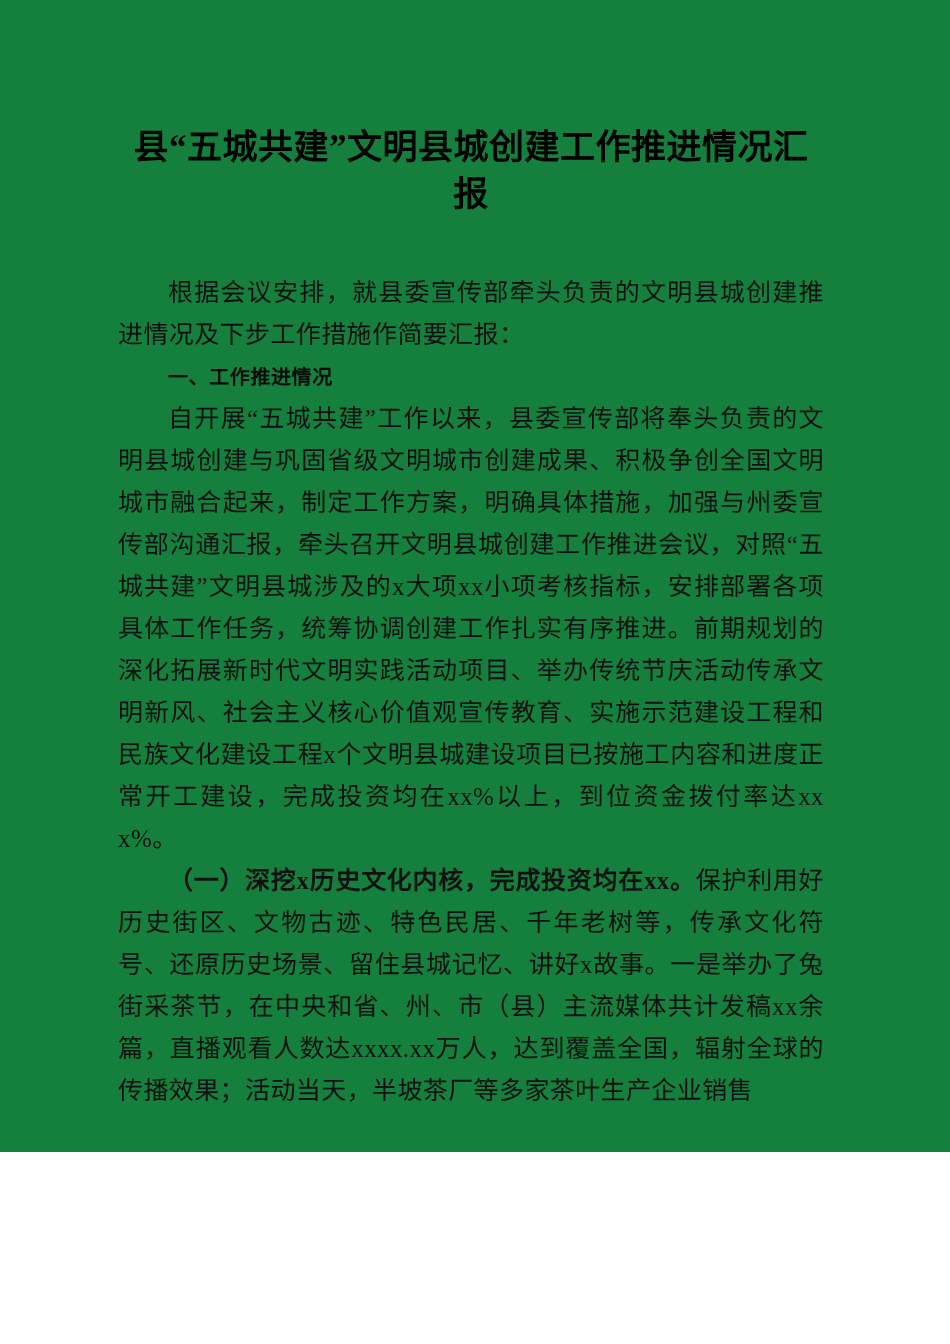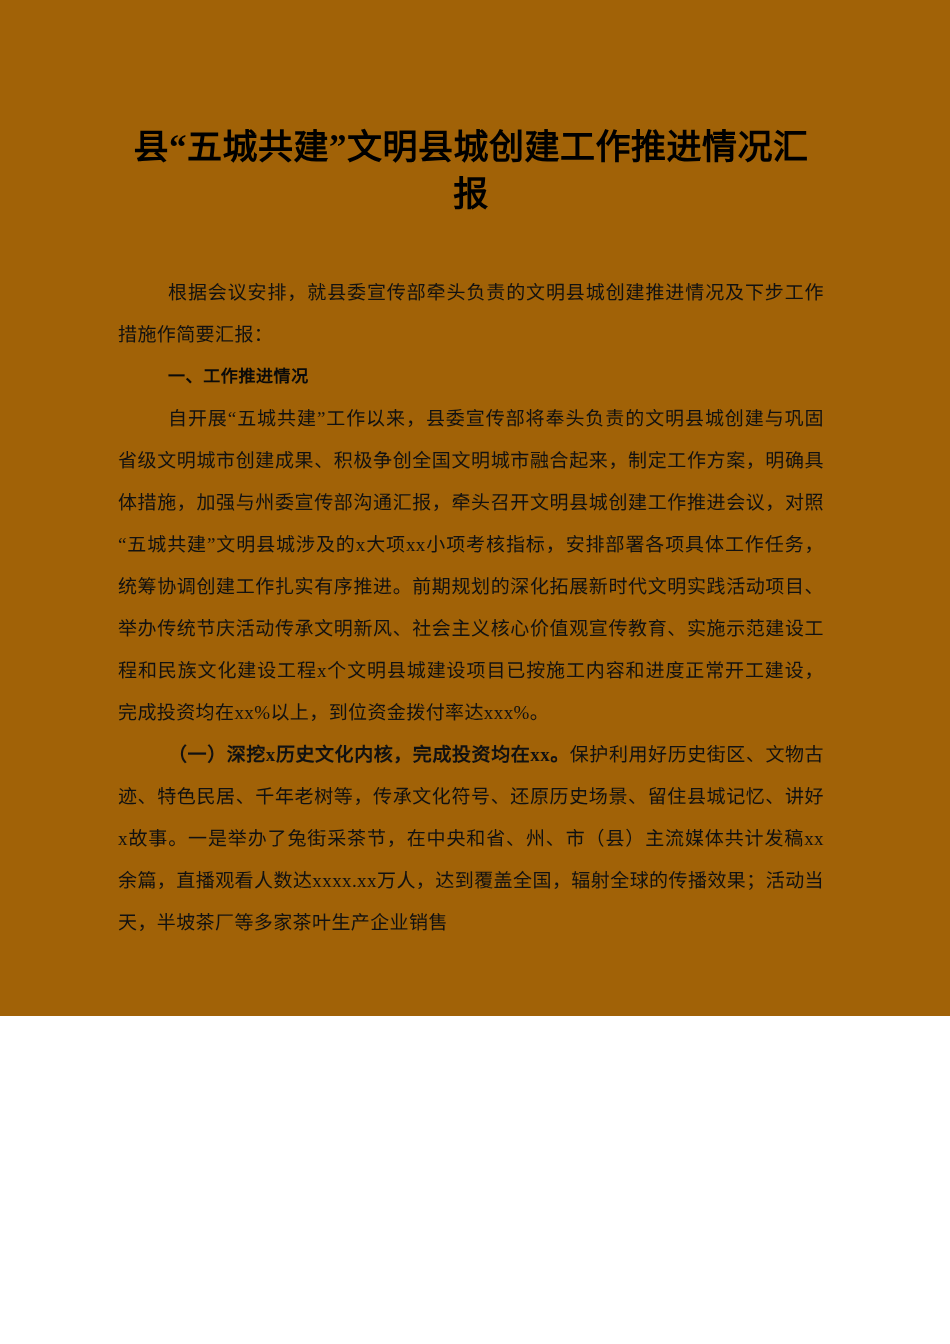--- a/index.html
+++ b/index.html
@@ -4,22 +4,22 @@
 <title>县"五城共建"文明县城创建工作推进情况汇报</title>
 <style>
   html, body {
     margin: 0;
     padding: 0;
     background: #ffffff;
   }
   .page {
     position: relative;
     width: 950px;
-    height: 1016px;
-    background: #a16207;
+    height: 1152px;
+    background: #15803d;
     overflow: hidden;
     box-sizing: border-box;
   }
   .content {
     position: absolute;
     left: 118px;
     top: 0;
     width: 706px;
   }
   .doc-title {
@@ -29,30 +29,30 @@
     line-height: 47px;
     color: #000000;
     text-align: center;
     margin: 0;
     padding-top: 124px;
     letter-spacing: 0.5px;
   }
   .section-heading {
     font-family: "Liberation Sans", "DejaVu Sans", sans-serif;
     font-weight: bold;
-    font-size: 17px;
+    font-size: 20px;
     line-height: 42px;
     color: #0a0a0a;
     margin: 0;
     text-indent: 50px;
     letter-spacing: 0.6px;
   }
   .body-para {
     font-family: "Liberation Serif", "DejaVu Serif", serif;
-    font-size: 19px;
+    font-size: 25px;
     line-height: 42px;
     color: #111111;
     margin: 0;
     text-indent: 50px;
     text-align: justify;
     text-justify: inter-character;
     letter-spacing: 0.4px;
     word-break: break-all;
   }
   .sub-lead {

